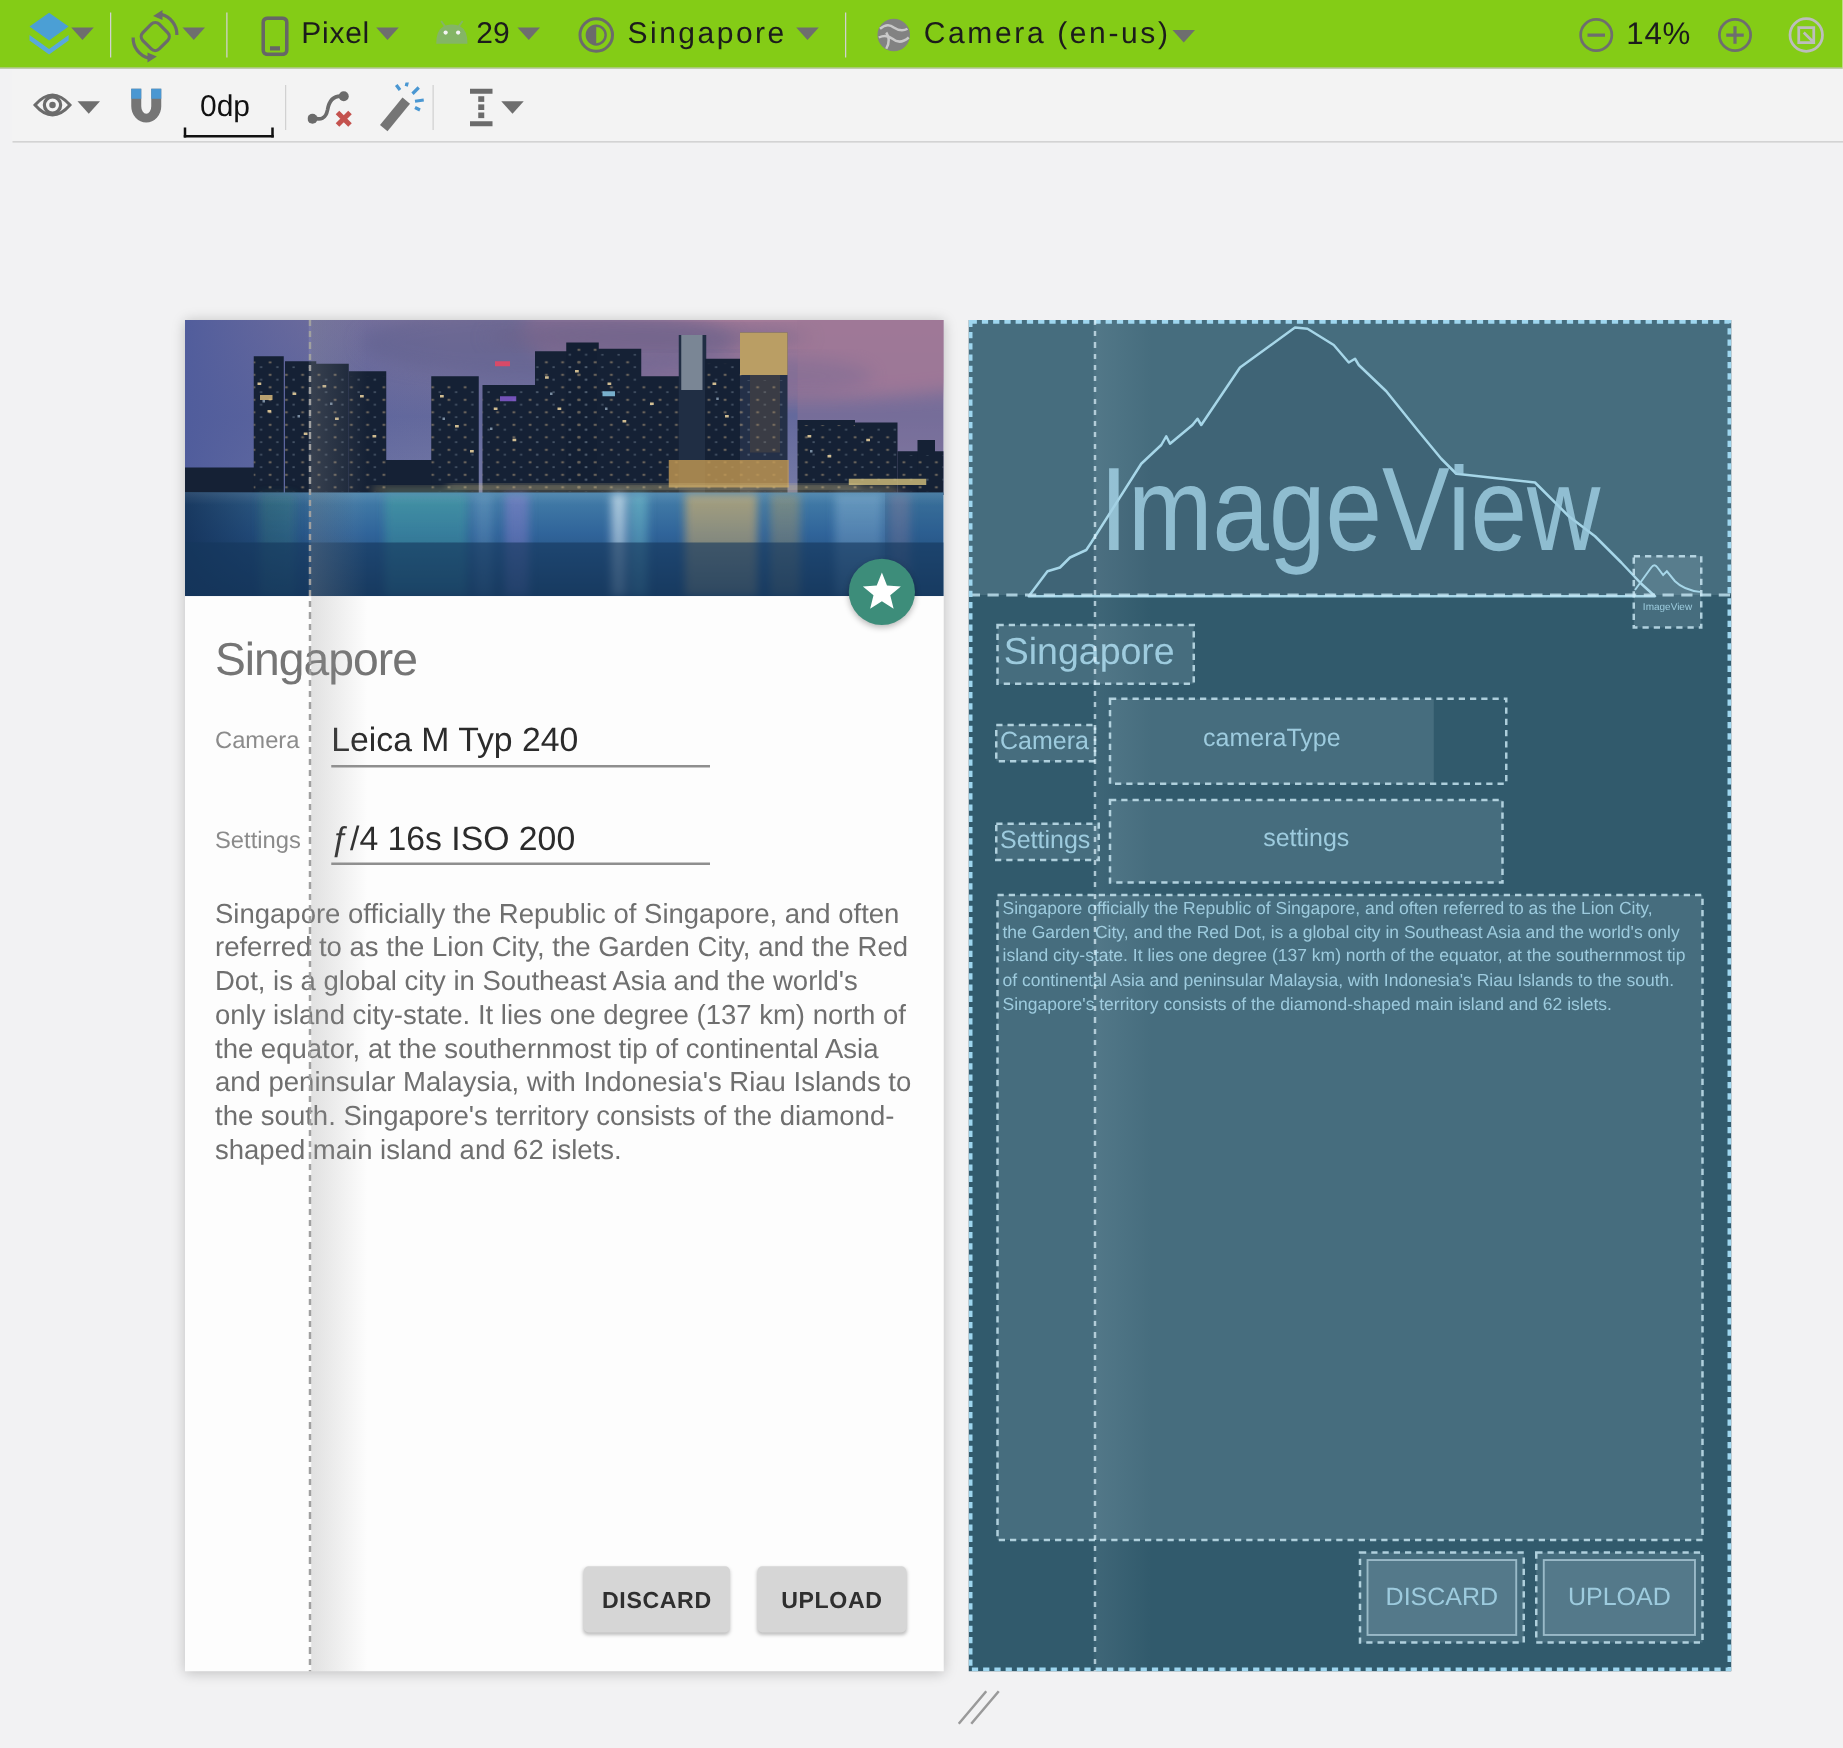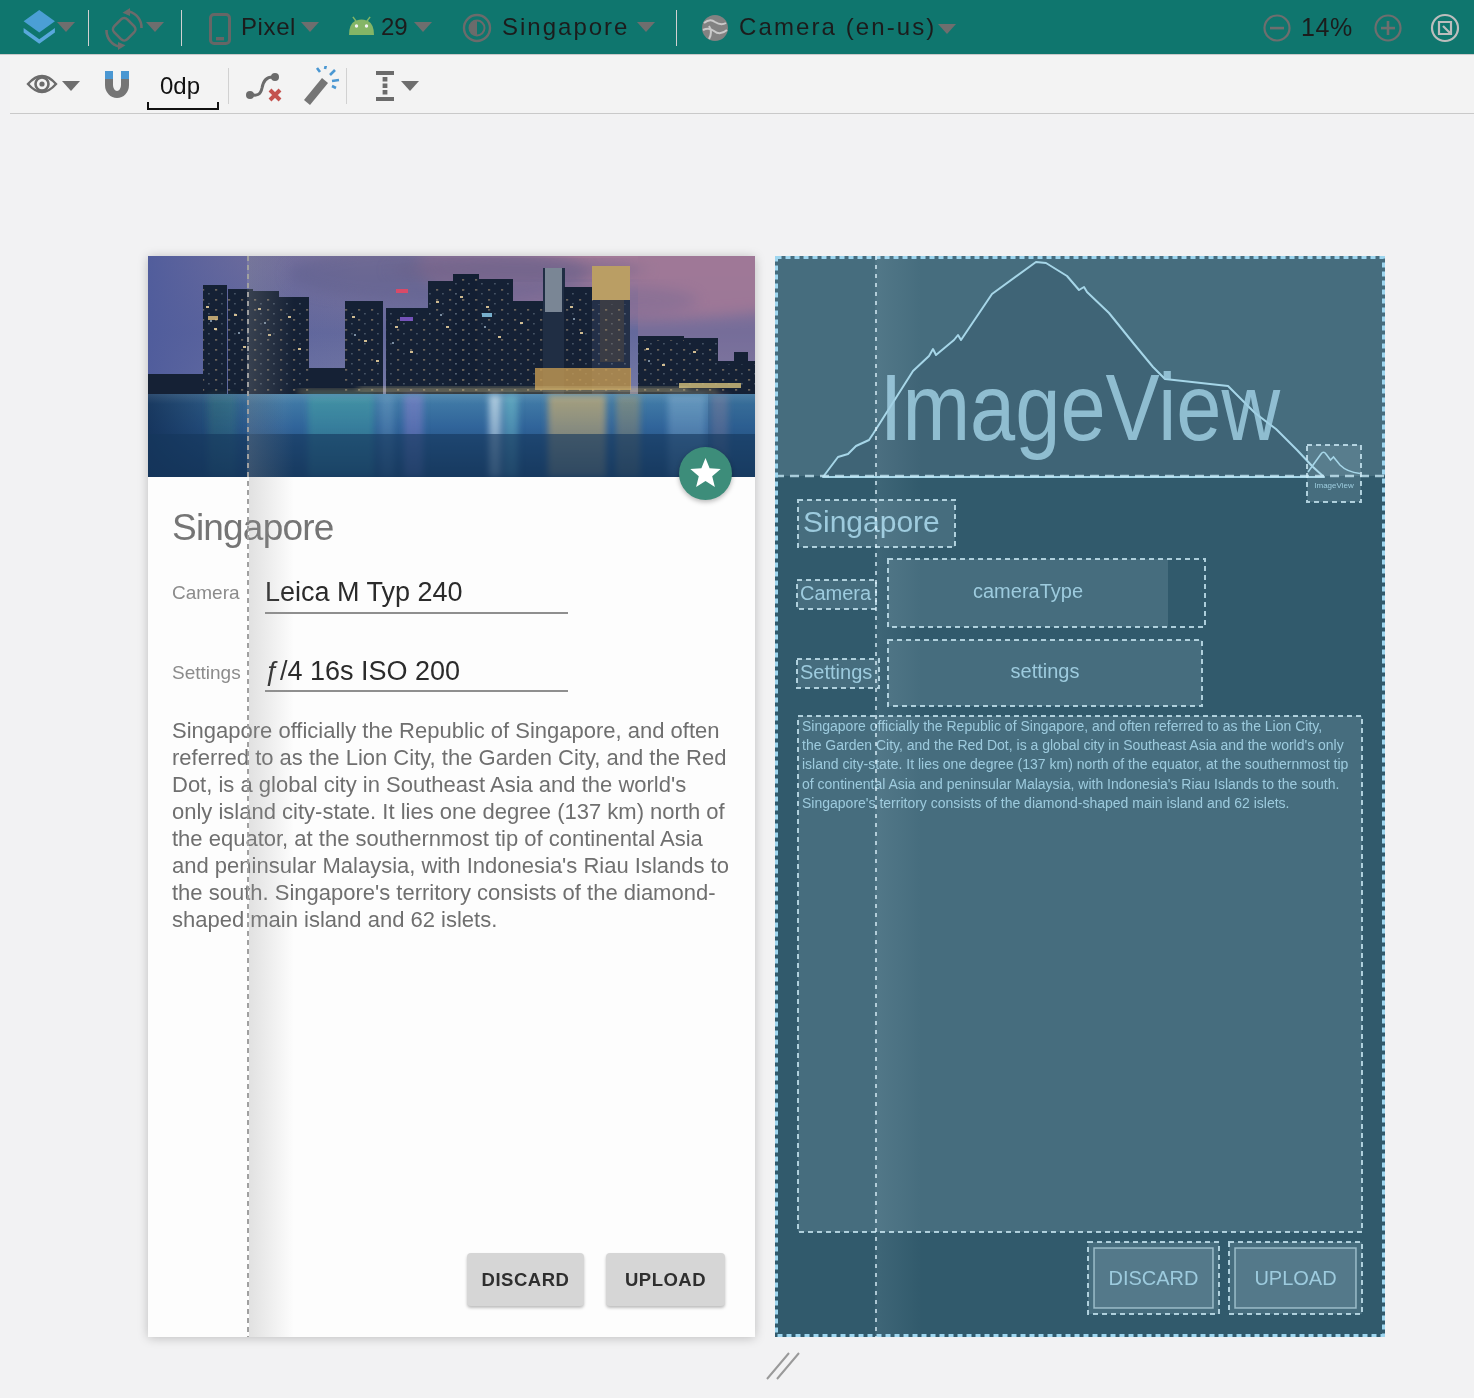--- a/index.html
+++ b/index.html
@@ -1,18 +1,18 @@
 <!DOCTYPE html>
 <html><head>
 <meta charset="utf-8">
 <style>
 * { margin:0; padding:0; box-sizing:border-box; }
 html,body { width:1474px; height:1398px; overflow:hidden; background:#f2f2f3;
   font-family:"Liberation Sans", sans-serif; }
-.tb1 { position:absolute; left:0; top:0; width:1474px; height:55px; background:#0f766e;
+.tb1 { position:absolute; left:0; top:0; width:1474px; height:55px; background:#84cc16;
   border-bottom:1px solid #c9c9c9; }
 .tb2 { position:absolute; left:10px; top:56px; width:1474px; height:58px; background:#f3f3f3;
   border-bottom:1px solid #c9c9c9; }
 .sep1 { position:absolute; top:10px; width:1px; height:36px; background:#d1d1d1; }
 .ticon { position:absolute; }
 .tlabel { position:absolute; color:#1c1c1c; font-size:24px; top:13px; }
 .dd { position:absolute; width:0; height:0; border-left:9px solid transparent;
   border-right:9px solid transparent; border-top:10px solid #6e6e6e; top:22px; }
 .surface { position:absolute; left:0; top:116px; width:1474px; height:1282px; background:#f2f2f3; }
 
@@ -359,21 +359,21 @@
 
     <div class="bpbox" style="left:532px;top:189px;width:54px;height:57px">
       <svg width="54" height="32" viewBox="0 0 54 32" style="position:absolute;left:0;top:0">
         <path d="M1 27 L14 9 Q16.5 5.5 19 9 L23.5 15 L26.5 12 L33 20 Q40 27 53 28.5" fill="none" stroke="#a6d6e8" stroke-width="1.6"></path>
       </svg>
       <div style="position:absolute;left:0;top:36px;width:100%;text-align:center;font-size:8px;color:#a6d6e8;opacity:0.9">ImageView</div>
     </div>
 
     <div class="bpbox" style="left:23px;top:244px;width:157px;height:47px;font-size:30px;line-height:44px;padding-left:5px">Singapore</div>
     <div class="bpbox" style="left:22px;top:324px;width:79px;height:29px;font-size:20px;line-height:26px;padding-left:3px">Camera</div>
-    <div class="bpbox" style="left:113px;top:303px;width:280px;height:68px;font-size:20px;line-height:64px;text-align:center">cameraType</div>
+    <div class="bpbox" style="left:113px;top:303px;width:259px;height:68px;font-size:20px;line-height:64px;text-align:center">cameraType</div>
     <div class="bpbox" style="left:22px;top:403px;width:82px;height:29px;font-size:20px;line-height:26px;padding-left:3px">Settings</div>
     <div class="bpbox" style="left:113px;top:384px;width:314px;height:66px;font-size:20px;line-height:62px;text-align:center">settings</div>
     <div class="bpbox" style="left:23px;top:460px;width:564px;height:516px;font-size:14px;line-height:19.2px;padding:1px 4px">Singapore officially the Republic of Singapore, and often referred to as the Lion City,<br>the Garden City, and the Red Dot, is a global city in Southeast Asia and the world's only<br>island city-state. It lies one degree (137 km) north of the equator, at the southernmost tip<br>of continental Asia and peninsular Malaysia, with Indonesia's Riau Islands to the south.<br>Singapore's territory consists of the diamond-shaped main island and 62 islets.</div>
 
     <div class="bpbox" style="left:313px;top:986px;width:131px;height:72px">
       <div style="position:absolute;left:6px;top:6px;right:6px;bottom:6px;background:rgba(220,240,250,0.10);text-align:center;line-height:60px;font-size:20px">DISCARD</div>
     </div>
     <div class="bpbox" style="left:454px;top:986px;width:133px;height:72px">
       <div style="position:absolute;left:6px;top:6px;right:6px;bottom:6px;background:rgba(220,240,250,0.10);text-align:center;line-height:60px;font-size:20px">UPLOAD</div>
     </div>

